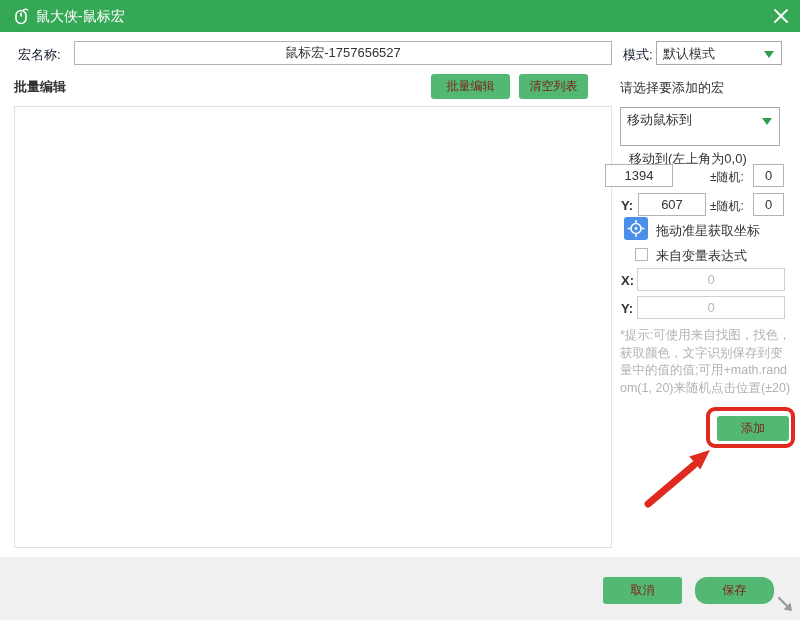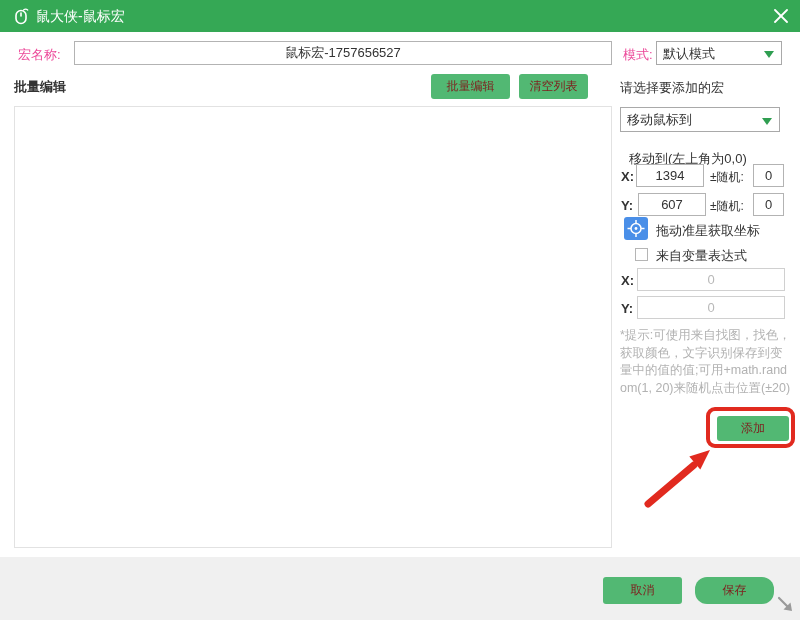--- a/index.html
+++ b/index.html
@@ -6,21 +6,21 @@
   .screen{
     position:relative;width:800px;height:620px;background:#ffffff;overflow:hidden;
     font-family:"Liberation Sans",sans-serif;color:#333;
   }
   
   .titlebar{position:absolute;left:0;top:0;width:800px;height:32px;background:#35a855;}
   .titlebar .app-icon{position:absolute;left:12px;top:7px;width:18px;height:18px;}
   .titlebar .win-title{position:absolute;left:36px;top:0;line-height:32px;font-size:14px;color:#ffffff;}
   .titlebar .close-btn{position:absolute;right:12px;top:9px;width:14px;height:14px;cursor:pointer;}
   
-  .lbl{position:absolute;font-size:13px;color:#ec4899;white-space:nowrap;}
+  .lbl{position:absolute;font-size:13px;color:#0f172a;white-space:nowrap;}
   .txt-input{
     position:absolute;box-sizing:border-box;border:1px solid #b3b3b3;background:#fff;
     font-family:"Liberation Sans",sans-serif;font-size:13px;color:#333;padding:0 5px;outline:none;text-align:center;
   }
   .txt-input:disabled{color:#b8b8b8;border-color:#d0d0d0;background:#fff;}
   .selectbox{
     position:absolute;box-sizing:border-box;border:1px solid #a9a9a9;background:#fff;
     font-size:13px;color:#333;cursor:pointer;padding-left:38px;
   }
   .selectbox .sel-text{position:absolute;left:6px;top:0;line-height:23px;white-space:nowrap;}
@@ -86,29 +86,29 @@
   </div>
 
   <span class="list-title">批量编辑</span>
   <button class="green-btn" style="left:431px;top:74px;width:79px;height:25px;">批量编辑</button>
   <button class="green-btn" style="left:519px;top:74px;width:69px;height:25px;">清空列表</button>
 
   <div class="list-box"></div>
 
   <span class="panel-text" style="left:620px;top:79px;">请选择要添加的宏</span>
 
-  <div class="selectbox" style="left:620px;top:107px;width:160px;height:25px;text-decoration:underline;">
+  <div class="selectbox" style="left:620px;top:107px;width:160px;height:39px;text-decoration:underline;">
     <span class="sel-text" style="line-height:24px;">移动鼠标到</span>
     <span class="tri" style="top:10px;"></span>
   </div>
 
   <span class="panel-text" style="left:629px;top:150px;">移动到(左上角为0,0)</span>
 
   <span class="panel-text bold" style="left:621px;top:169px;">X:</span>
-  <input class="txt-input" style="left: 636px; top: 164px; width: 68px; height: 23px;" value="1394">
+  <input class="txt-input" style="left: 605px; top: 164px; width: 68px; height: 23px;" value="1394">
   <span class="panel-text" style="left:710px;top:169px;font-size:12px;">±随机:</span>
   <input class="txt-input" style="left: 753px; top: 164px; width: 31px; height: 23px;" value="0">
 
   <span class="panel-text bold" style="left:621px;top:198px;">Y:</span>
   <input class="txt-input" style="left: 638px; top: 193px; width: 68px; height: 23px;" value="607">
   <span class="panel-text" style="left:710px;top:198px;font-size:12px;">±随机:</span>
   <input class="txt-input" style="left: 753px; top: 193px; width: 31px; height: 23px;" value="0">
 
   <span class="crosshair">
     <svg width="24" height="23" viewBox="0 0 24 23">

